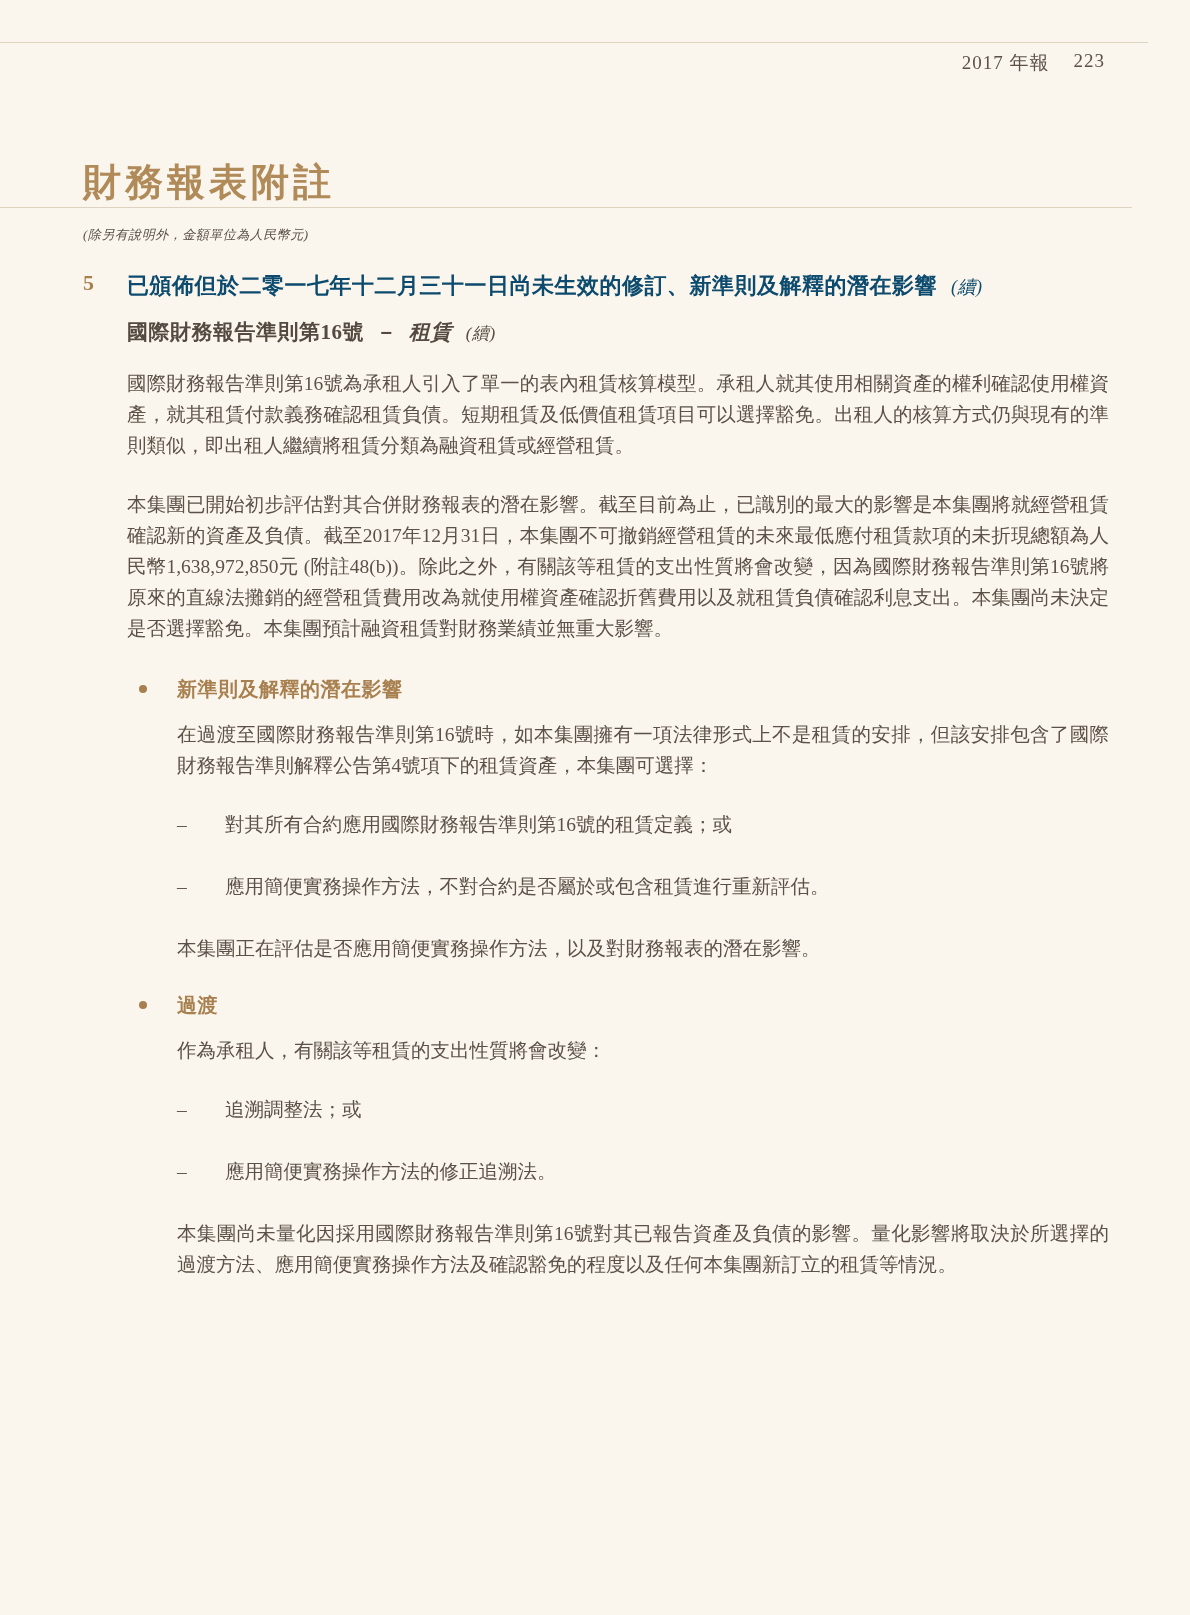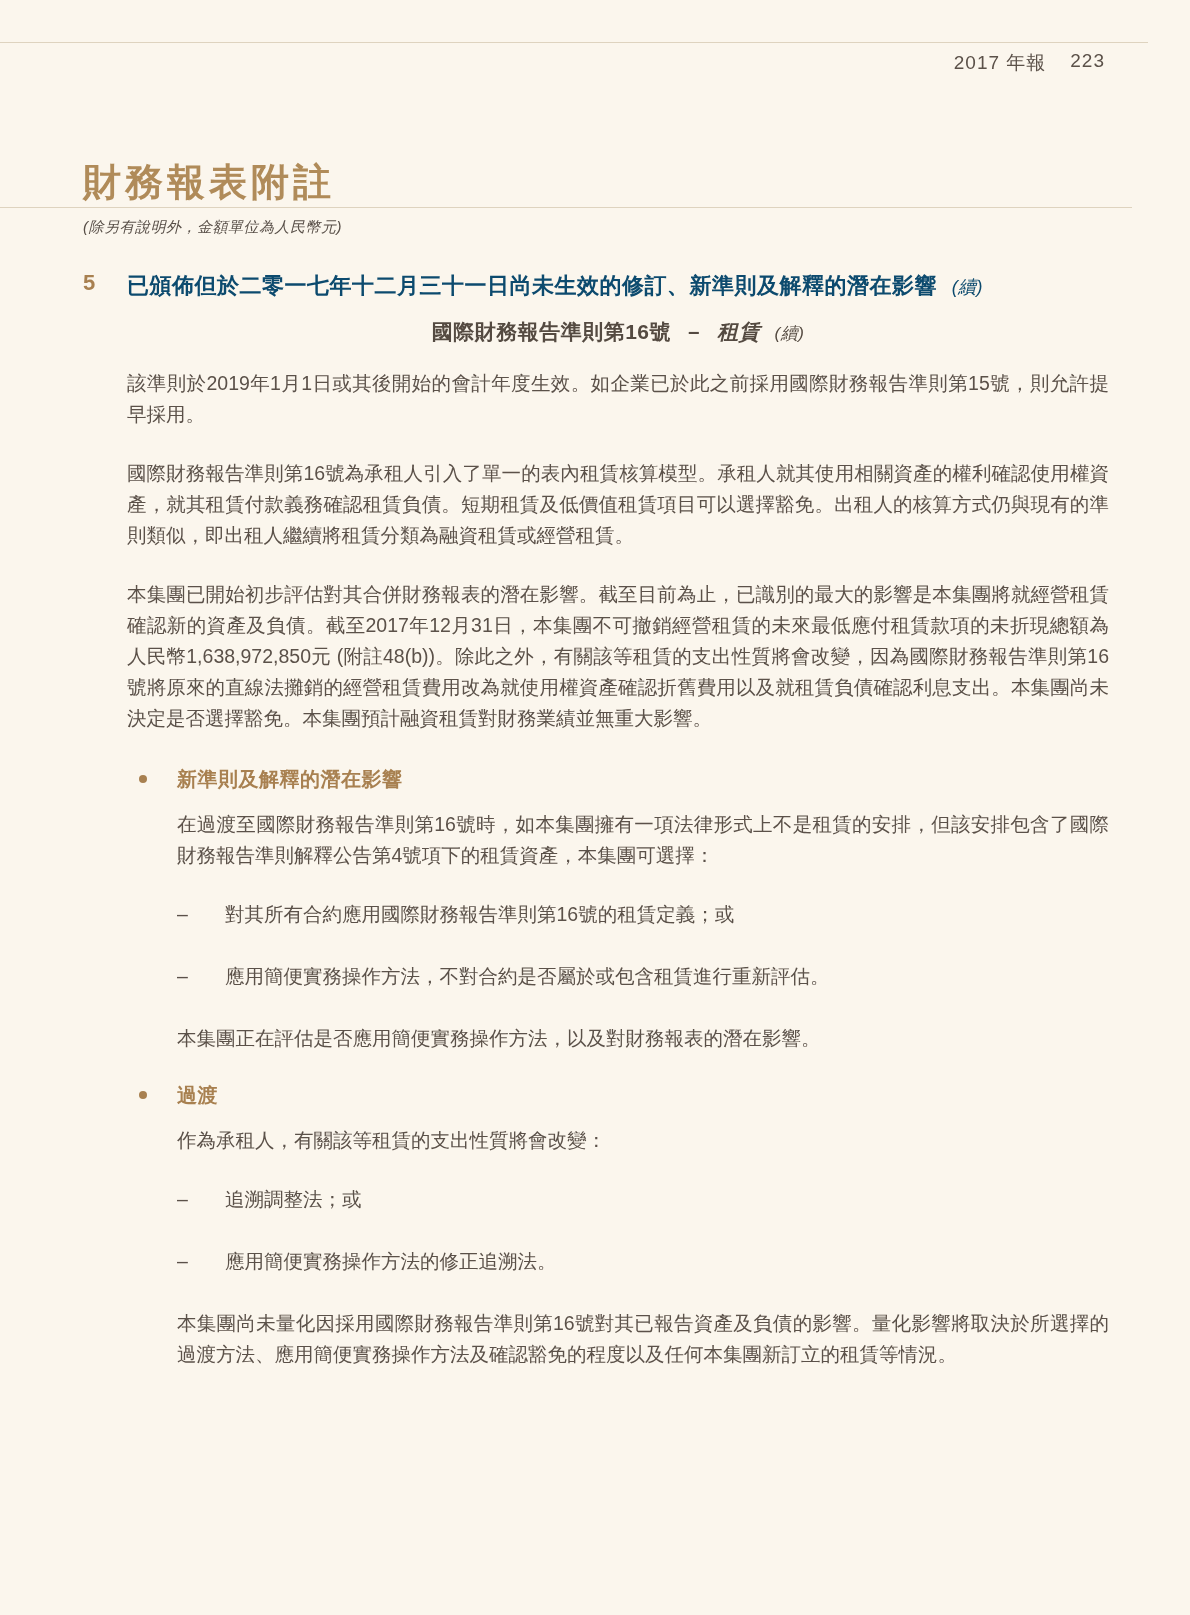--- a/index.html
+++ b/index.html
@@ -5,21 +5,21 @@
   html, body {
     margin: 0;
     padding: 0;
     background: #fbf6ed;
   }
   #page {
     position: relative;
     width: 1190px;
     height: 1615px;
     background: #fbf6ed;
-    font-family: Liberation Sans, sans-serif;
+    font-family: Liberation Serif, serif;
     color: #5b5149;
     overflow: hidden;
   }
   .rule {
     position: absolute;
     left: 0;
     height: 1px;
     background: #ded3bf;
   }
   #top-rule   { top: 42px;  width: 1148px; }
@@ -43,24 +43,24 @@
     font-size: 38px;
     font-weight: bold;
     color: #b08b59;
     letter-spacing: 4px;
     line-height: 1.2;
     margin: 0;
   }
 
   #unit-note {
     position: absolute;
-    top: 218px;
+    top: 226px;
     left: 83px;
     font-style: italic;
-    font-size: 15px;
+    font-size: 13px;
     color: #584f48;
     letter-spacing: 0.5px;
   }
 
   #content {
     position: absolute;
     top: 270px;
     left: 83px;
     width: 1026px;
   }
@@ -93,21 +93,20 @@
   }
 
   .sec-body { margin-left: 44px; }
 
   .subheading {
     font-size: 21px;
     font-weight: bold;
     color: #544a41;
     margin: 0 0 22px 0;
     letter-spacing: 0.5px;
-    text-align: center;
   }
   .subheading .dash { margin: 0 6px; }
   .subheading .ital { font-style: italic; }
   .subheading .cont-suffix {
     font-weight: normal;
     font-style: italic;
     font-size: 17px;
     margin-left: 8px;
   }
 
@@ -180,21 +179,20 @@
 
     <div class="sec-body">
 
       <h2 class="subheading">
         <span>國際財務報告準則第16號</span>
         <span class="dash">－</span>
         <span class="ital">租賃</span>
         <span class="cont-suffix">(續)</span>
       </h2>
 
-      <p class="para">該準則於2019年1月1日或其後開始的會計年度生效。如企業已於此之前採用國際財務報告準則第15號，則允許提早採用。</p>
       <p class="para">國際財務報告準則第16號為承租人引入了單一的表內租賃核算模型。承租人就其使用相關資產的權利確認使用權資產，就其租賃付款義務確認租賃負債。短期租賃及低價值租賃項目可以選擇豁免。出租人的核算方式仍與現有的準則類似，即出租人繼續將租賃分類為融資租賃或經營租賃。</p>
       <p class="para">本集團已開始初步評估對其合併財務報表的潛在影響。截至目前為止，已識別的最大的影響是本集團將就經營租賃確認新的資產及負債。截至2017年12月31日，本集團不可撤銷經營租賃的未來最低應付租賃款項的未折現總額為人民幣1,638,972,850元 (附註48(b))。除此之外，有關該等租賃的支出性質將會改變，因為國際財務報告準則第16號將原來的直線法攤銷的經營租賃費用改為就使用權資產確認折舊費用以及就租賃負債確認利息支出。本集團尚未決定是否選擇豁免。本集團預計融資租賃對財務業績並無重大影響。</p>
 
       <div class="spacer-lg"></div>
 
       <div class="bullet-block">
         <div class="bullet-head">
           <span class="bullet-dot"></span>
           <span>新準則及解釋的潛在影響</span>
         </div>

